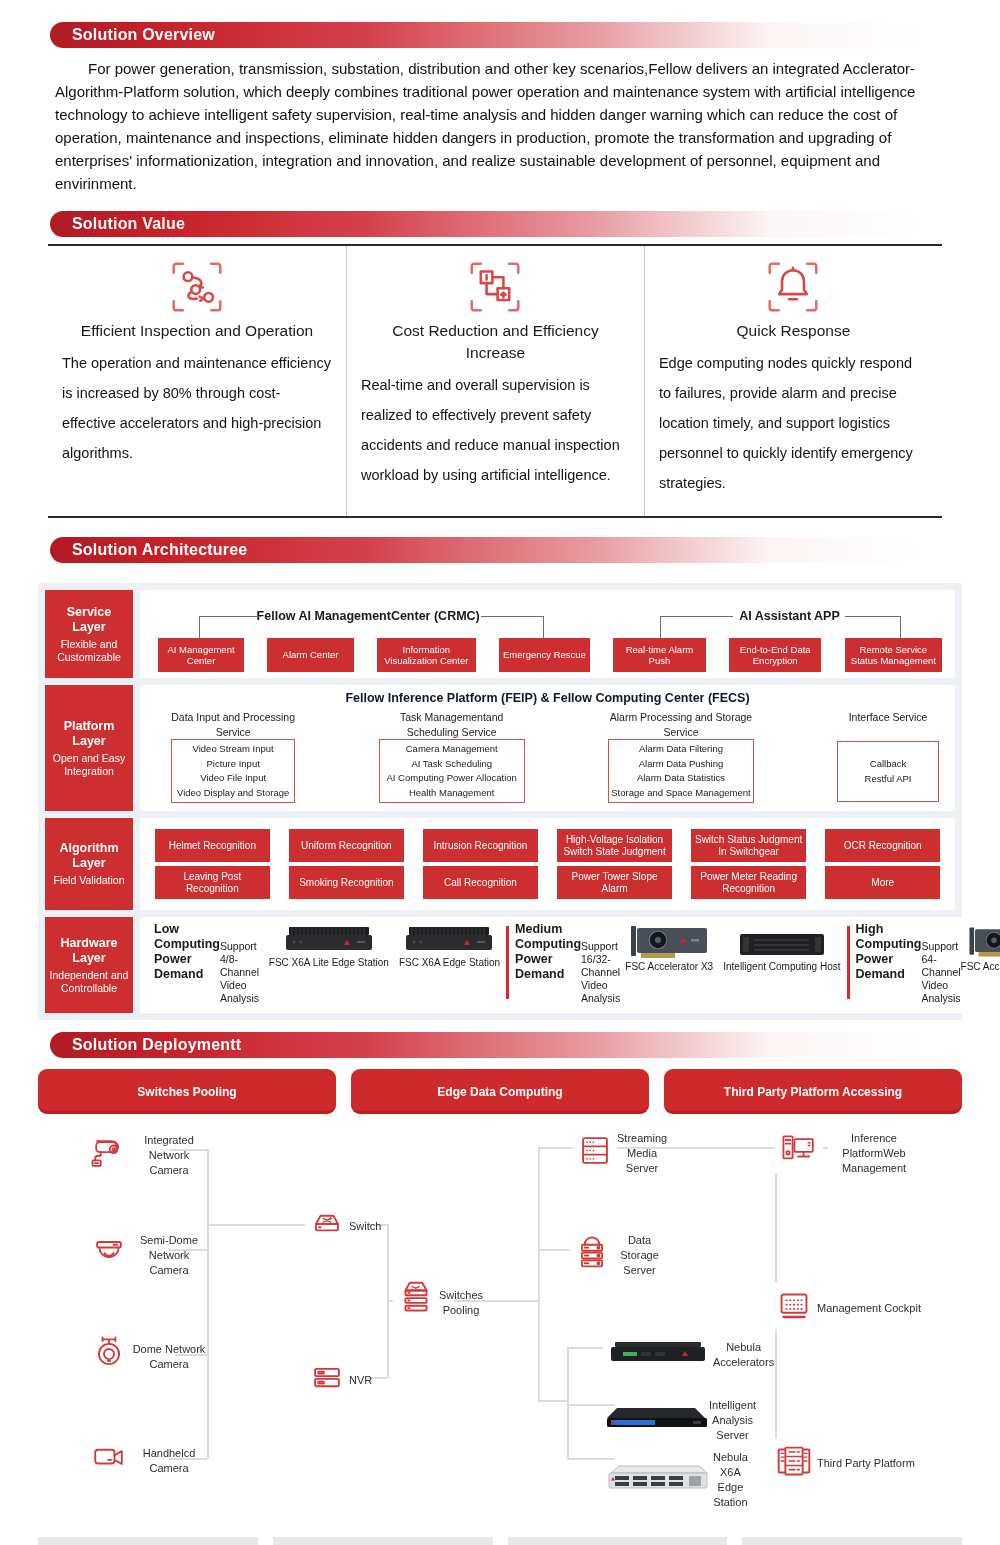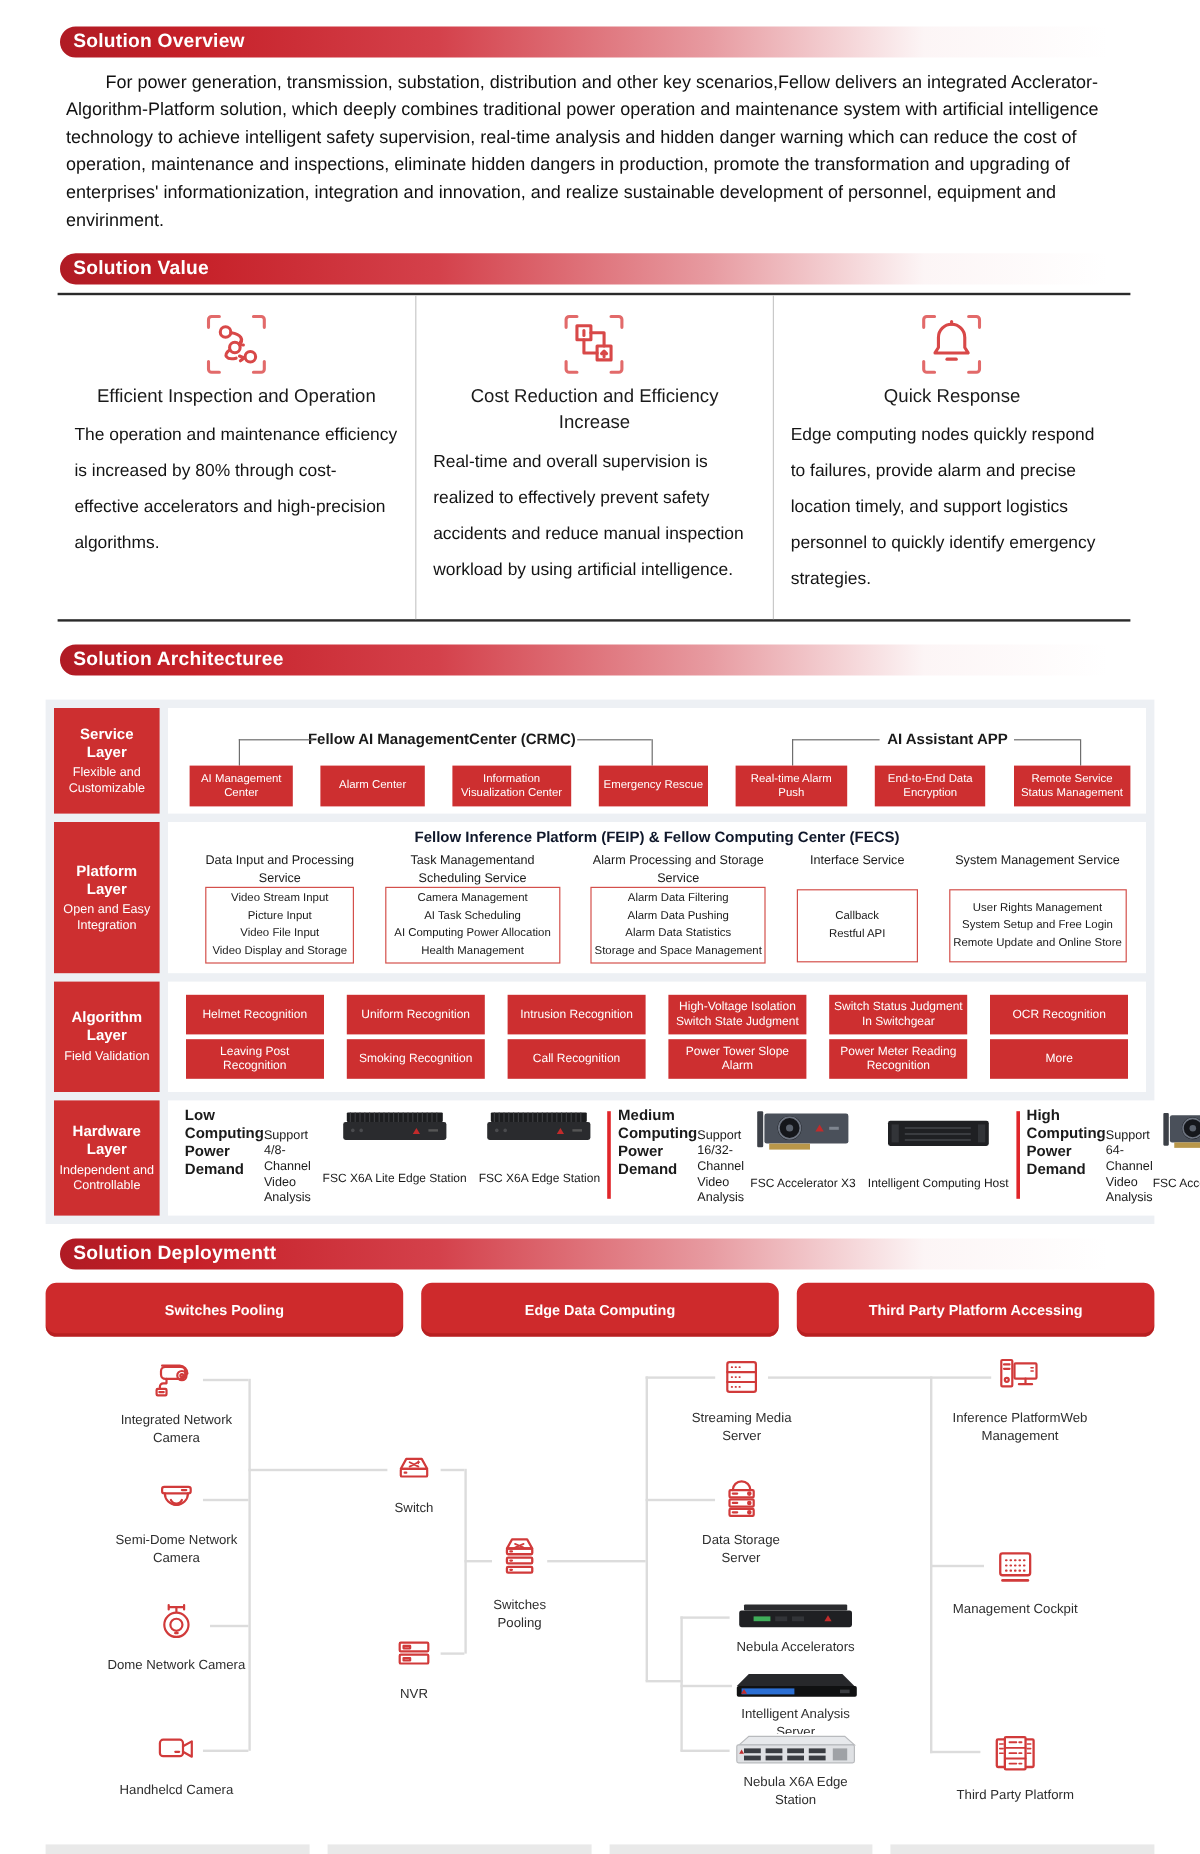--- a/index.html
+++ b/index.html
@@ -6,21 +6,21 @@
   html,body { background:#fff; }
   body { width:1000px; font-family:"Liberation Sans", sans-serif; color:#1a1a1a; }
   .page { position:relative; width:1000px; }
 
   
   .banner{
     height:26px; margin:0 50px; border-radius:13px;
     background:linear-gradient(90deg,#b01b24 0%,#c62028 12%,#d4414b 35%,#e79aa0 60%,rgba(247,226,228,.35) 80%,rgba(255,255,255,0) 97%);
     display:flex; align-items:center;
   }
-  .banner span{ color:#fff; font-weight:bold; font-size:16px; padding-left:11px; letter-spacing:.2px; }
+  .banner span{ color:#fff; font-weight:bold; font-size:16px; padding-left:22px; letter-spacing:.2px; }
 
   
   .overview-text{ margin:9px 55px 0 55px; font-size:15px; line-height:23px; text-indent:33px; color:#111; }
 
   
   .value-table{ margin:7px 58px 0 48px; border-top:2px solid #2a2a2a; border-bottom:2px solid #2a2a2a; display:flex; }
   .value-col{ width:33.33%; padding:8px 14px 18px 14px; }
   .value-col + .value-col{ border-left:1px solid #c9c9c9; }
   .value-icon{ height:66px; display:flex; align-items:center; justify-content:center; }
   .value-title{ font-weight:normal; font-size:15.5px; text-align:center; line-height:22px; }
@@ -57,33 +57,33 @@
   .algo-row{ display:flex; justify-content:space-between; }
   .algo-box{ width:14.6%; height:33px; background:#cd2f30; color:#fff; font-size:10px; line-height:12px; display:flex; align-items:center; justify-content:center; text-align:center; padding:2px 3px; }
 
   
   .panel-hw{ height:96px; display:flex; align-items:stretch; padding:5px 8px 4px 14px; }
   .hw-group{ display:flex; flex-direction:row; align-items:flex-start; }
   .hw-divider{ width:3px; background:#e0262a; margin:4px 6px 10px 6px; }
   .hw-title{ font-weight:bold; font-size:12.5px; line-height:15px; }
   .hw-sub{ font-size:10.5px; line-height:13px; margin-top:18px; }
   .hw-devices{ display:flex; align-items:flex-end; gap:10px; margin-top:2px; }
-  .hw-dev{ display:flex; flex-direction:column; align-items:center;gap:20px; }
+  .hw-dev{ display:flex; flex-direction:column; align-items:center; }
   .hw-cap{ font-size:10px; margin-top:1px; white-space:nowrap; }
   .hw-x4{ font-size:12px; font-weight:bold; color:#222; margin:0 0 14px -6px; }
   .g1{width:33.5%;} .g2{width:31.5%;} .g3{width:32%;}
 
   
   .dep-buttons{ margin:11px 38px 0 38px; display:flex; gap:15px; }
   .dep-btn{ flex:1; height:45px; background:#ce2a2c; border-radius:9px; color:#fff; font-weight:bold; font-size:12px; display:flex; align-items:center; justify-content:center; box-shadow:inset 0 -3px 0 rgba(120,0,0,.25); cursor:pointer; border:none; }
 
   .diagram{ position:relative; margin:14px 38px 0 38px; height:402px; }
   .dline{ position:absolute; background:#dcdcdc; }
   .dline.h{ height:2px; } .dline.v{ width:2px; }
-  .node{ position:absolute; display:flex; flex-direction:column; align-items:center; }
+  .node{ position:absolute; display:flex; flex-direction:row; align-items:center; }
   .node .ic{ background:#fff; display:flex; align-items:center; justify-content:center; }
   .node .lb{ font-size:11px; line-height:15px; color:#2e2e2e; text-align:center; margin-top:5px; }
 
   .dep-footer{ margin:7px 38px 0 38px; display:flex; gap:15px; }
   .dep-foot-box{ flex:1; height:41px; background:#e9e9e9; display:flex; align-items:center; justify-content:center; font-size:11.5px; color:#222; }
 
   svg{ display:block; }
 </style>
 </head>
 <body>
@@ -221,28 +221,20 @@
               <div>Alarm Data Pushing</div>
               <div>Alarm Data Statistics</div>
               <div>Storage and Space Management</div>
             </div>
           </div>
           <div class="plat-col w4">
             <div class="hd">Interface Service</div>
             <div class="plat-box">
               <div>Callback</div>
               <div>Restful API</div>
-            </div>
-          </div>
-          <div class="plat-col w5">
-            <div class="hd">System Management Service</div>
-            <div class="plat-box">
-              <div>User Rights Management</div>
-              <div>System Setup and Free Login</div>
-              <div>Remote Update and Online Store</div>
             </div>
           </div>
         </div>
       </div>
     </div>
 
     <div class="arch-row">
       <div class="arch-side">
         <div class="t">Algorithm Layer</div>
         <div class="s">Field Validation</div>

